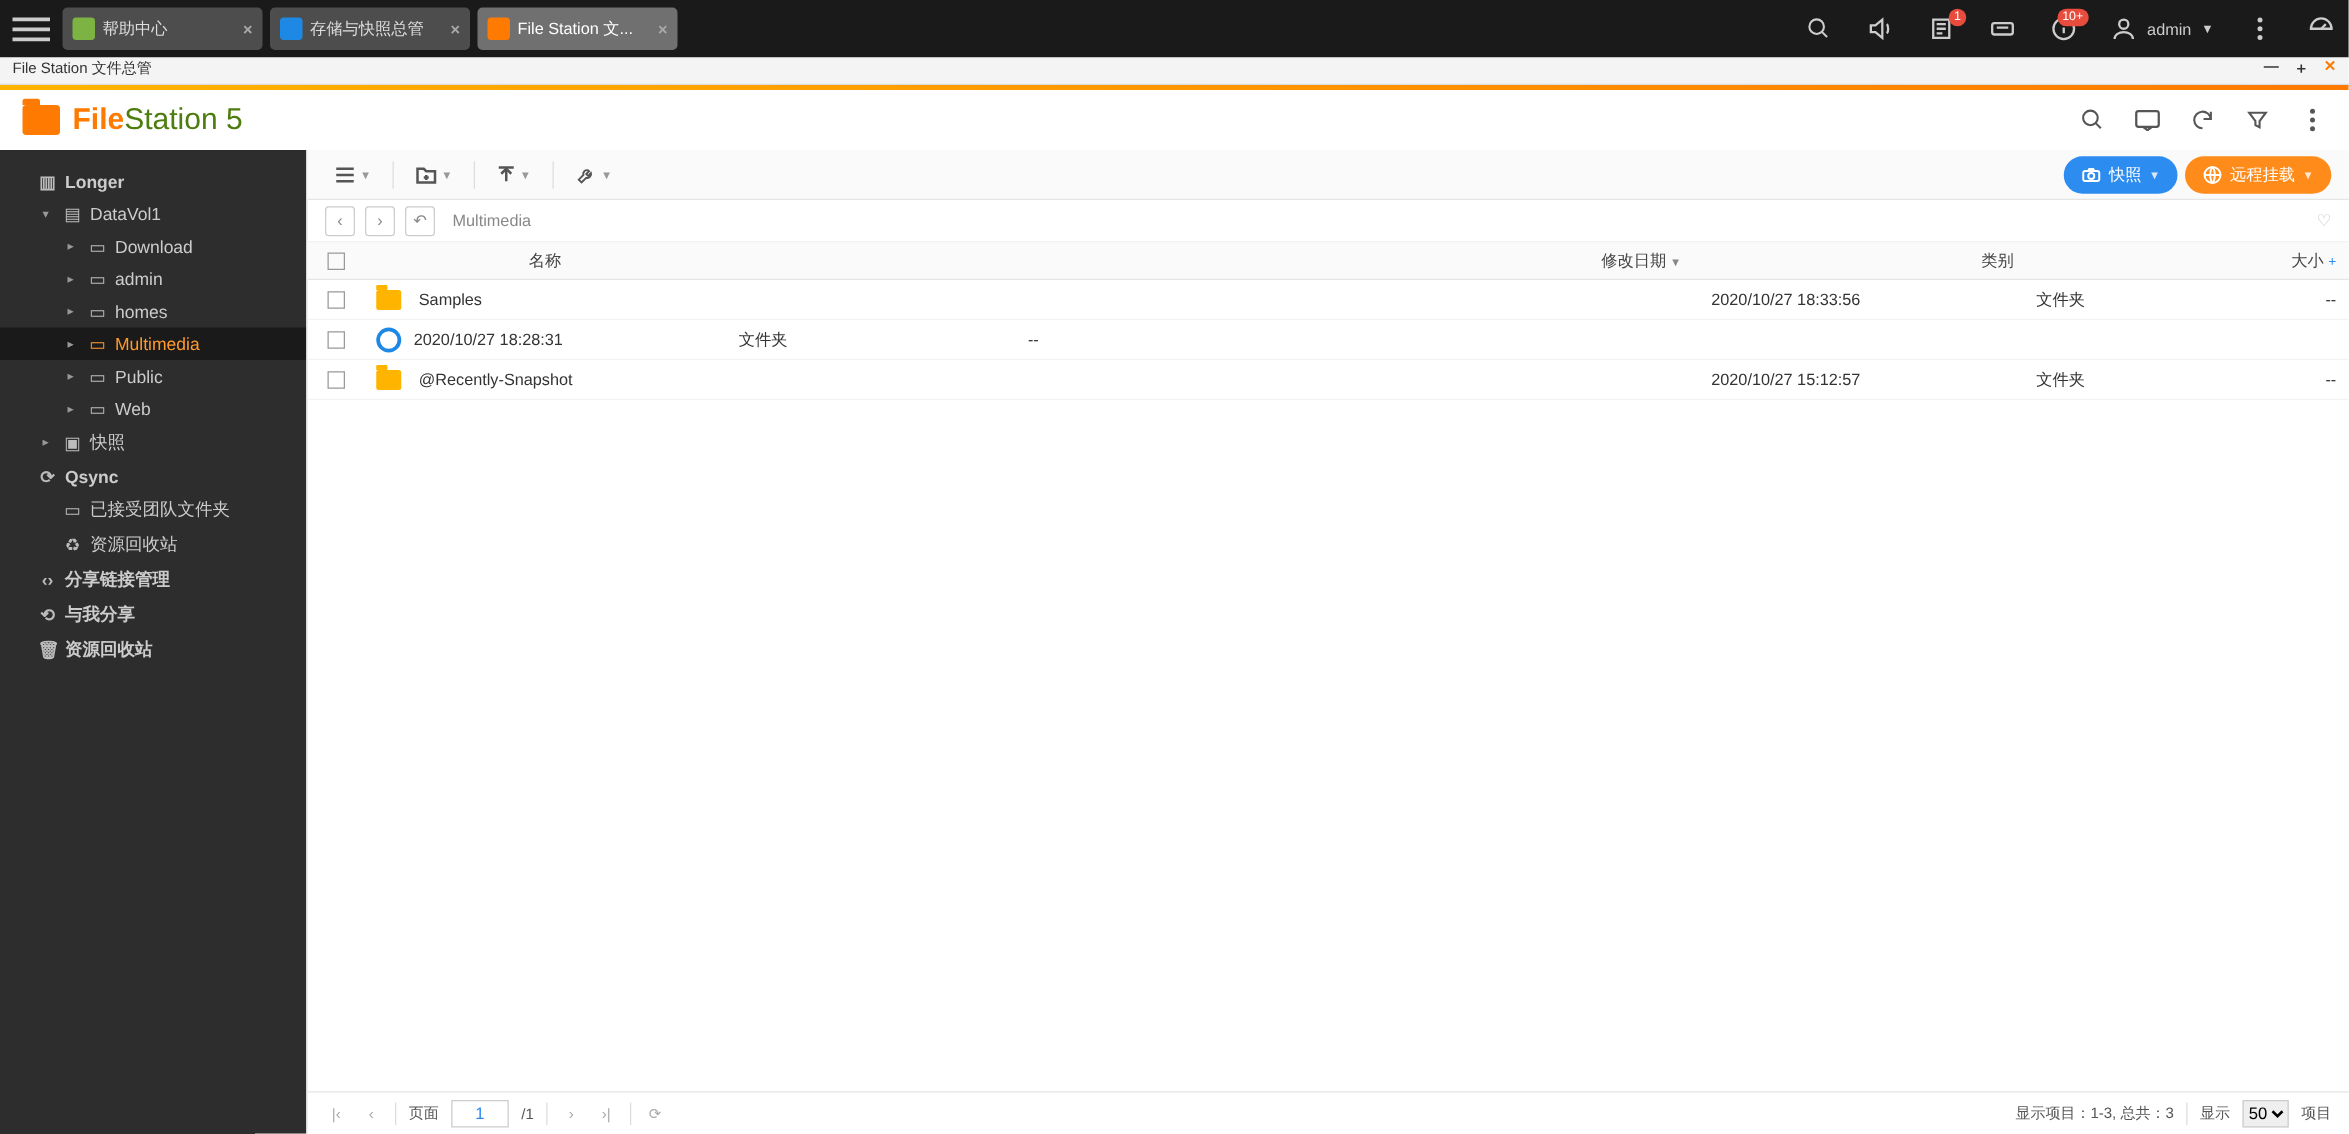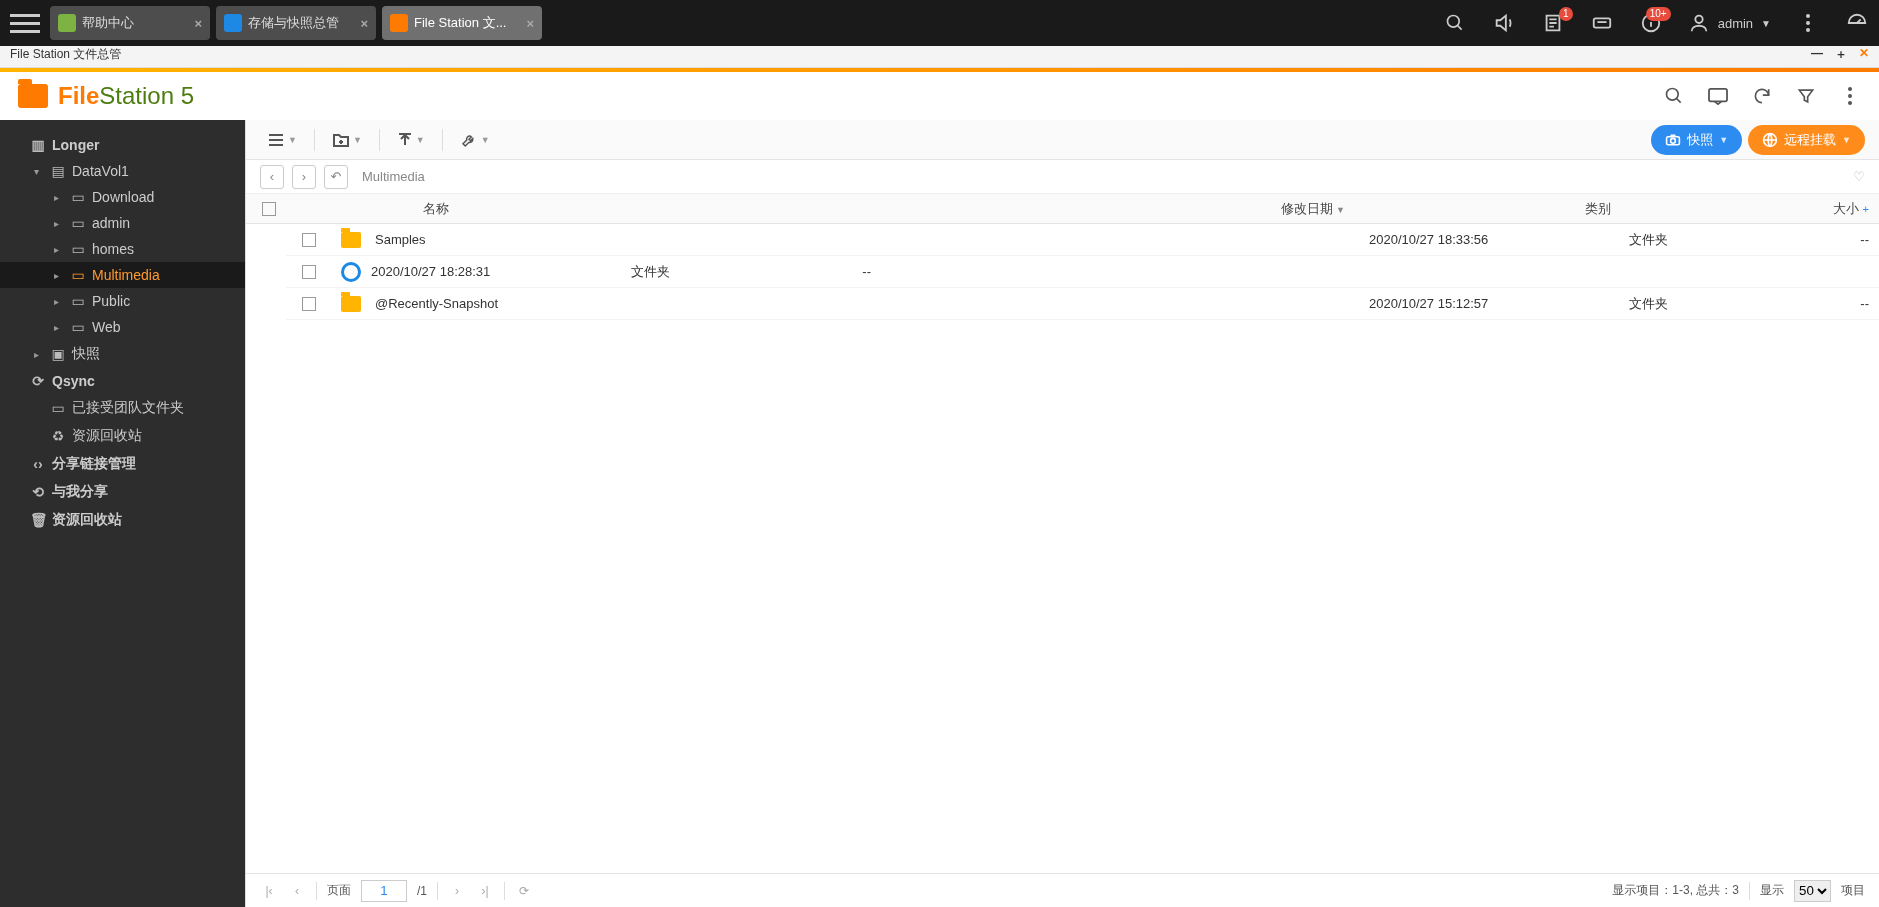--- a/index.html
+++ b/index.html
@@ -388,21 +388,21 @@
       <div class="col-check">
           <div class="chk"></div>
         </div>
       <div class="col-icon"></div>
       <div class="col-name">名称</div>
       <div class="col-date"><span>修改日期</span><span class="sortcaret">▼</span></div>
       <div class="col-type">类别</div>
       <div class="col-size"><span>大小</span> <span style="color:#2d8cf0;font-size:11px;">+</span></div>
     </div>
 
-    <div id="rows" style="flex:1; overflow:auto;padding-left:40px;">
+    <div id="rows" style="flex:1; overflow:auto;">
         <div class="trow">
           <div class="col-check">
             <div class="chk"></div>
           </div>
     <div class="col-icon">
             <div class="ficon"></div>
           </div>
     <div class="col-name">Samples</div>
     <div class="col-date">2020/10/27 18:33:56</div>
     <div class="col-type">文件夹</div>

